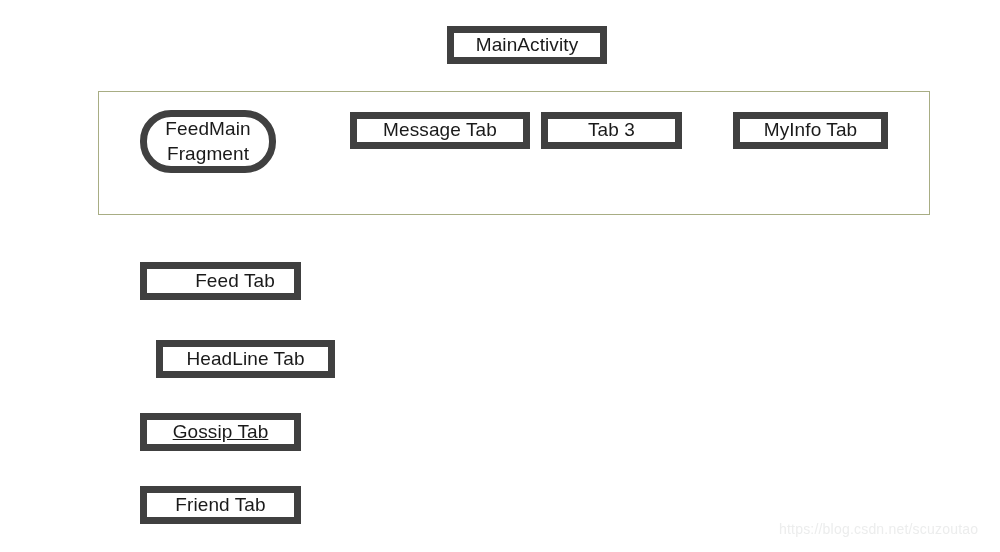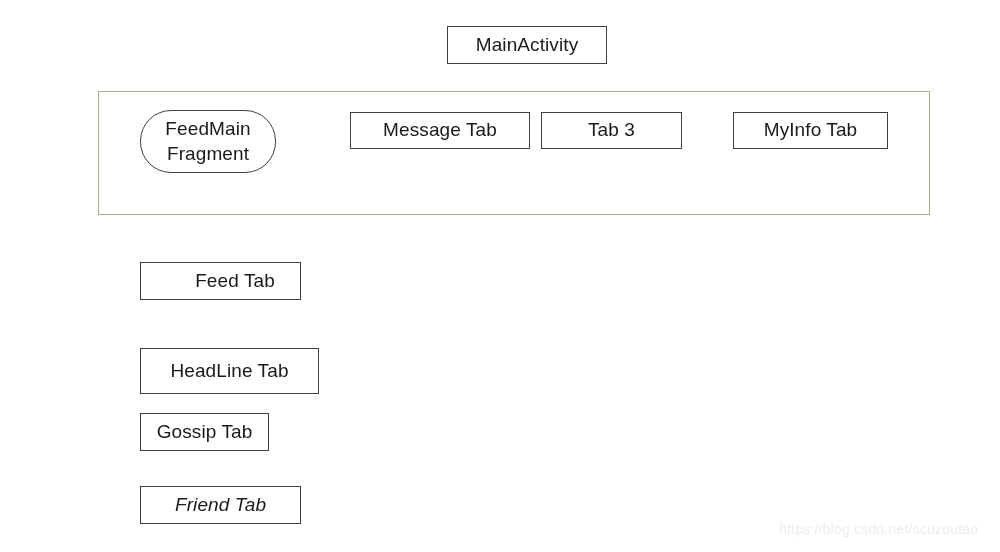--- a/index.html
+++ b/index.html
@@ -16,21 +16,21 @@
   #canvas {
     position: relative;
     width: 1000px;
     height: 552px;
   }
   
   .node {
     position: absolute;
     box-sizing: border-box;
     background: #ffffff;
-    border: 1px solid #404040;
+    border: 7px solid #404040;
     color: #1a1a1a;
     display: flex;
     align-items: center;
     justify-content: center;
     text-align: center;
     font-size: 19px;
     line-height: 1.28;
     letter-spacing: 0.1px;
     white-space: pre-line;
   }
@@ -55,23 +55,23 @@
   #node-main-activity   { left: 447px; top: 26px;  width: 160px; height: 38px; }
 
   #container-main       { left: 98px;  top: 91px;  width: 832px; height: 124px; }
 
   #node-feedmain        { left: 140px; top: 110px; width: 136px; height: 63px; border-radius: 31px; }
   #node-message-tab     { left: 350px; top: 112px; width: 180px; height: 37px; }
   #node-tab3            { left: 541px; top: 112px; width: 141px; height: 37px; }
   #node-myinfo-tab      { left: 733px; top: 112px; width: 155px; height: 37px; }
 
   #node-feed-tab        { left: 140px; top: 262px; width: 161px; height: 38px; padding-left: 29px; }
-  #node-headline-tab    { left: 140px; top: 340px; width: 179px; height: 46px; margin-top: 8px; }
-  #node-gossip-tab      { left: 140px; top: 413px; width: 129px; height: 38px; }
-  #node-friend-tab      { left: 140px; top: 486px; width: 161px; height: 38px; font-style: italic; }
+  #node-headline-tab    { left: 156px; top: 340px; width: 179px; height: 38px; }
+  #node-gossip-tab      { left: 140px; top: 413px; width: 161px; height: 38px; text-decoration: underline; }
+  #node-friend-tab      { left: 140px; top: 486px; width: 161px; height: 38px; }
 
   #watermark-csdn       { left: 779px; top: 521px; }
 </style>
 </head>
 <body>
 
 <div id="canvas">
 
   <div class="node" id="node-main-activity">MainActivity</div>
 

